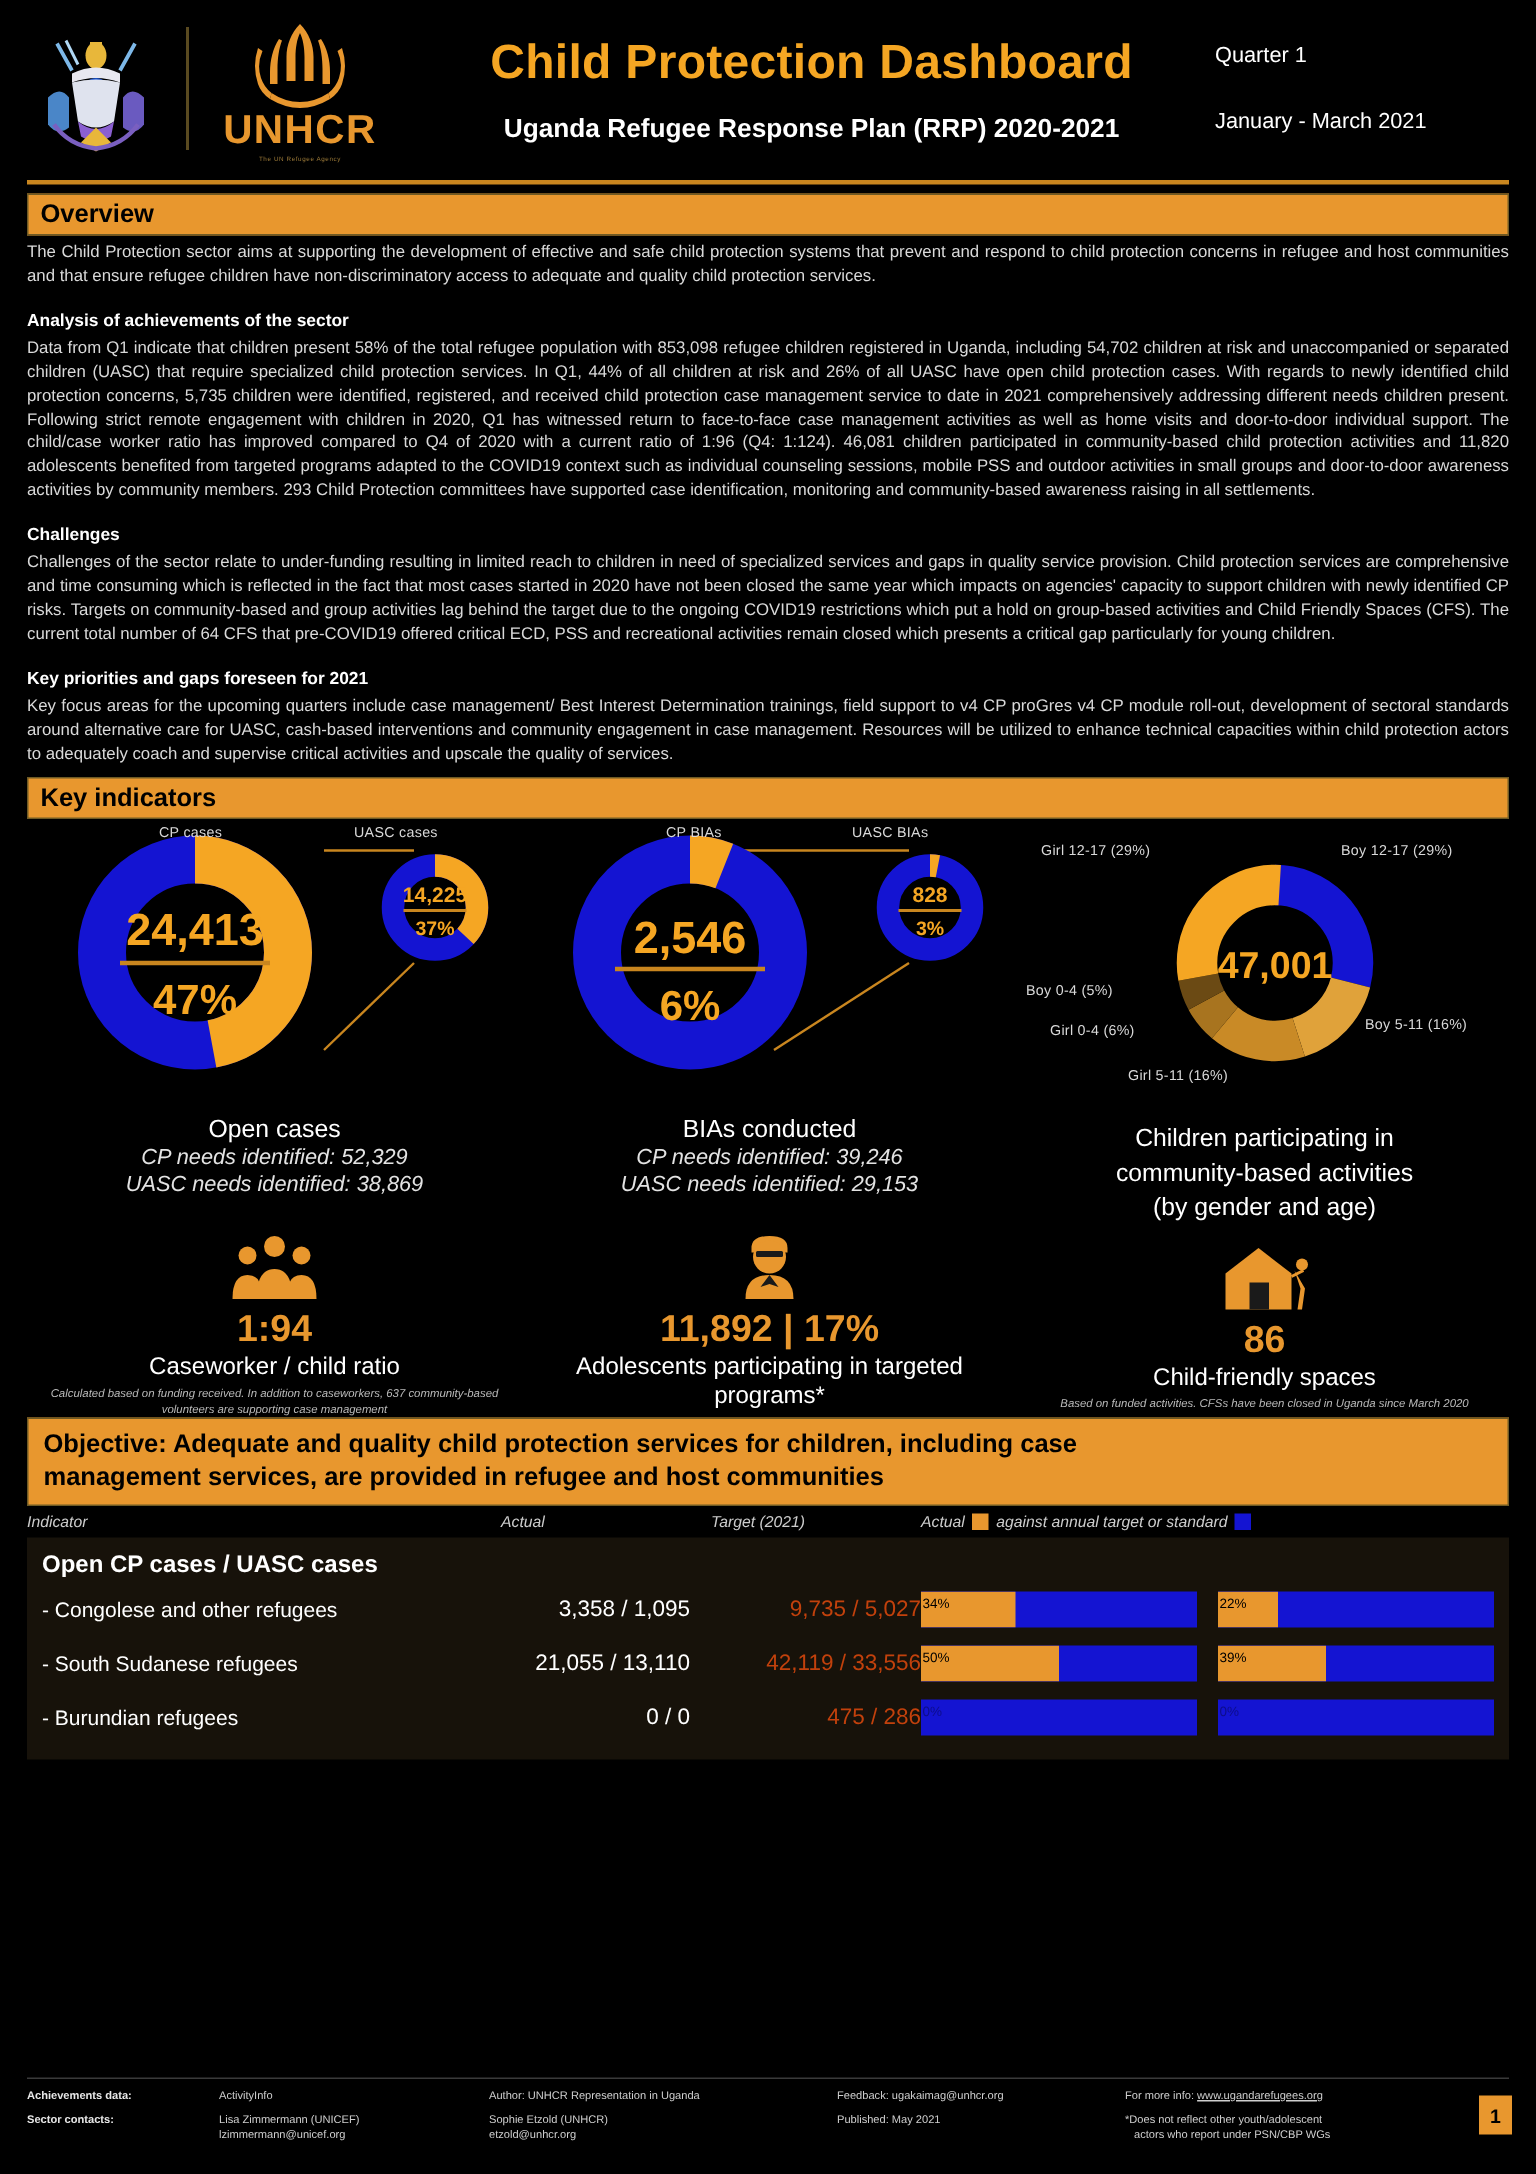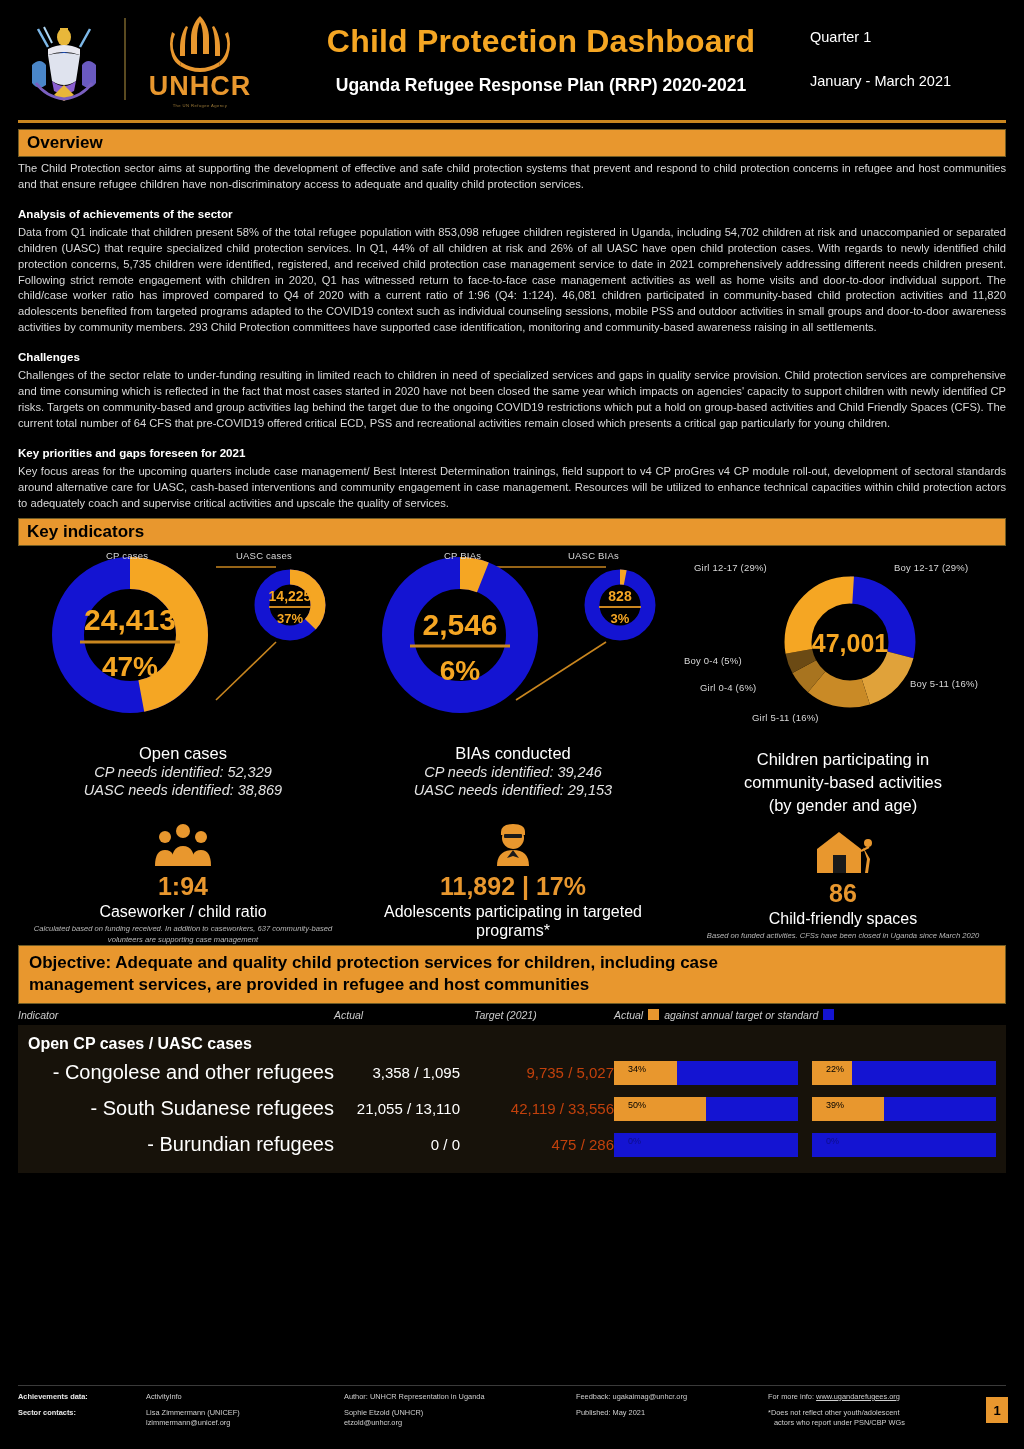--- a/index.html
+++ b/index.html
@@ -77,37 +77,37 @@
   .lg-act { width: 140px; }
   .lg-tgt { width: 140px; }
   .lg-rest { flex: 1; display: flex; align-items: center; gap: 5px; }
   .sw { width: 11px; height: 11px; display: inline-block; }
   .sw.o { background: #E8972E; }
   .sw.b { background: #1414D2; }
 
   .tablewrap { margin: 4px 18px 0 18px; background: #17120a; padding: 6px 0 10px 0; }
   .tbl-title { font-size: 16px; font-weight: bold; color: #ffffff; padding: 4px 10px 2px 10px; }
   .trow { display: flex; align-items: center; height: 36px; padding: 0 10px; }
-  .c-ind { width: 306px; font-size: 20px; color: #ffffff; text-align: right; }
+  .c-ind { width: 306px; font-size: 14px; color: #ffffff; }
   .c-act { width: 140px; font-size: 15px; color: #ffffff; text-align: right; padding-right: 14px; }
   .c-tgt { width: 140px; font-size: 15px; color: #c2410c; text-align: right; }
   .c-bars { flex: 1; display: flex; gap: 14px; }
   .barbox { flex: 1; height: 24px; background: #1414D2; position: relative; overflow: hidden; }
   .barfill { position: absolute; left: 0; top: 0; bottom: 0; background: #E8972E; }
-  .barlbl { position: absolute; left: 14px; top: 3px; font-size: 9px; color: #000; z-index: 2; }
+  .barlbl { position: absolute; left: 1px; top: 3px; font-size: 9px; color: #000; z-index: 2; }
   .barlbl.onblue { color: #0d0d8a; }
 
   
   .footer { position: absolute; left: 18px; right: 18px; bottom: 20px; }
   .ftrule { height: 1px; background: #3a3a3a; margin-bottom: 6px; }
   .ftgrid { display: flex; font-size: 7.4px; color: #cfcfcf; line-height: 1.45; }
   .ftcol { padding-right: 10px; }
   .ftcol.c1 { width: 128px; }
   .ftcol.c2 { width: 180px; }
-  .ftcol.c3 { width: 232px; margin-left: 18px; }
+  .ftcol.c3 { width: 232px; }
   .ftcol.c4 { width: 192px; }
   .ftcol.c5 { flex: 1; }
   .ftlabel { font-weight: bold; color: #e8e8e8; }
   .ftline { white-space: nowrap; }
   .ftlink { text-decoration: underline; color: #cfcfcf; }
   .pagebadge {
     position: absolute; right: -2px; bottom: 6px;
     width: 22px; height: 26px; background: #E8972E; color: #000;
     font-size: 13px; font-weight: bold; display: flex;
     align-items: center; justify-content: center;

